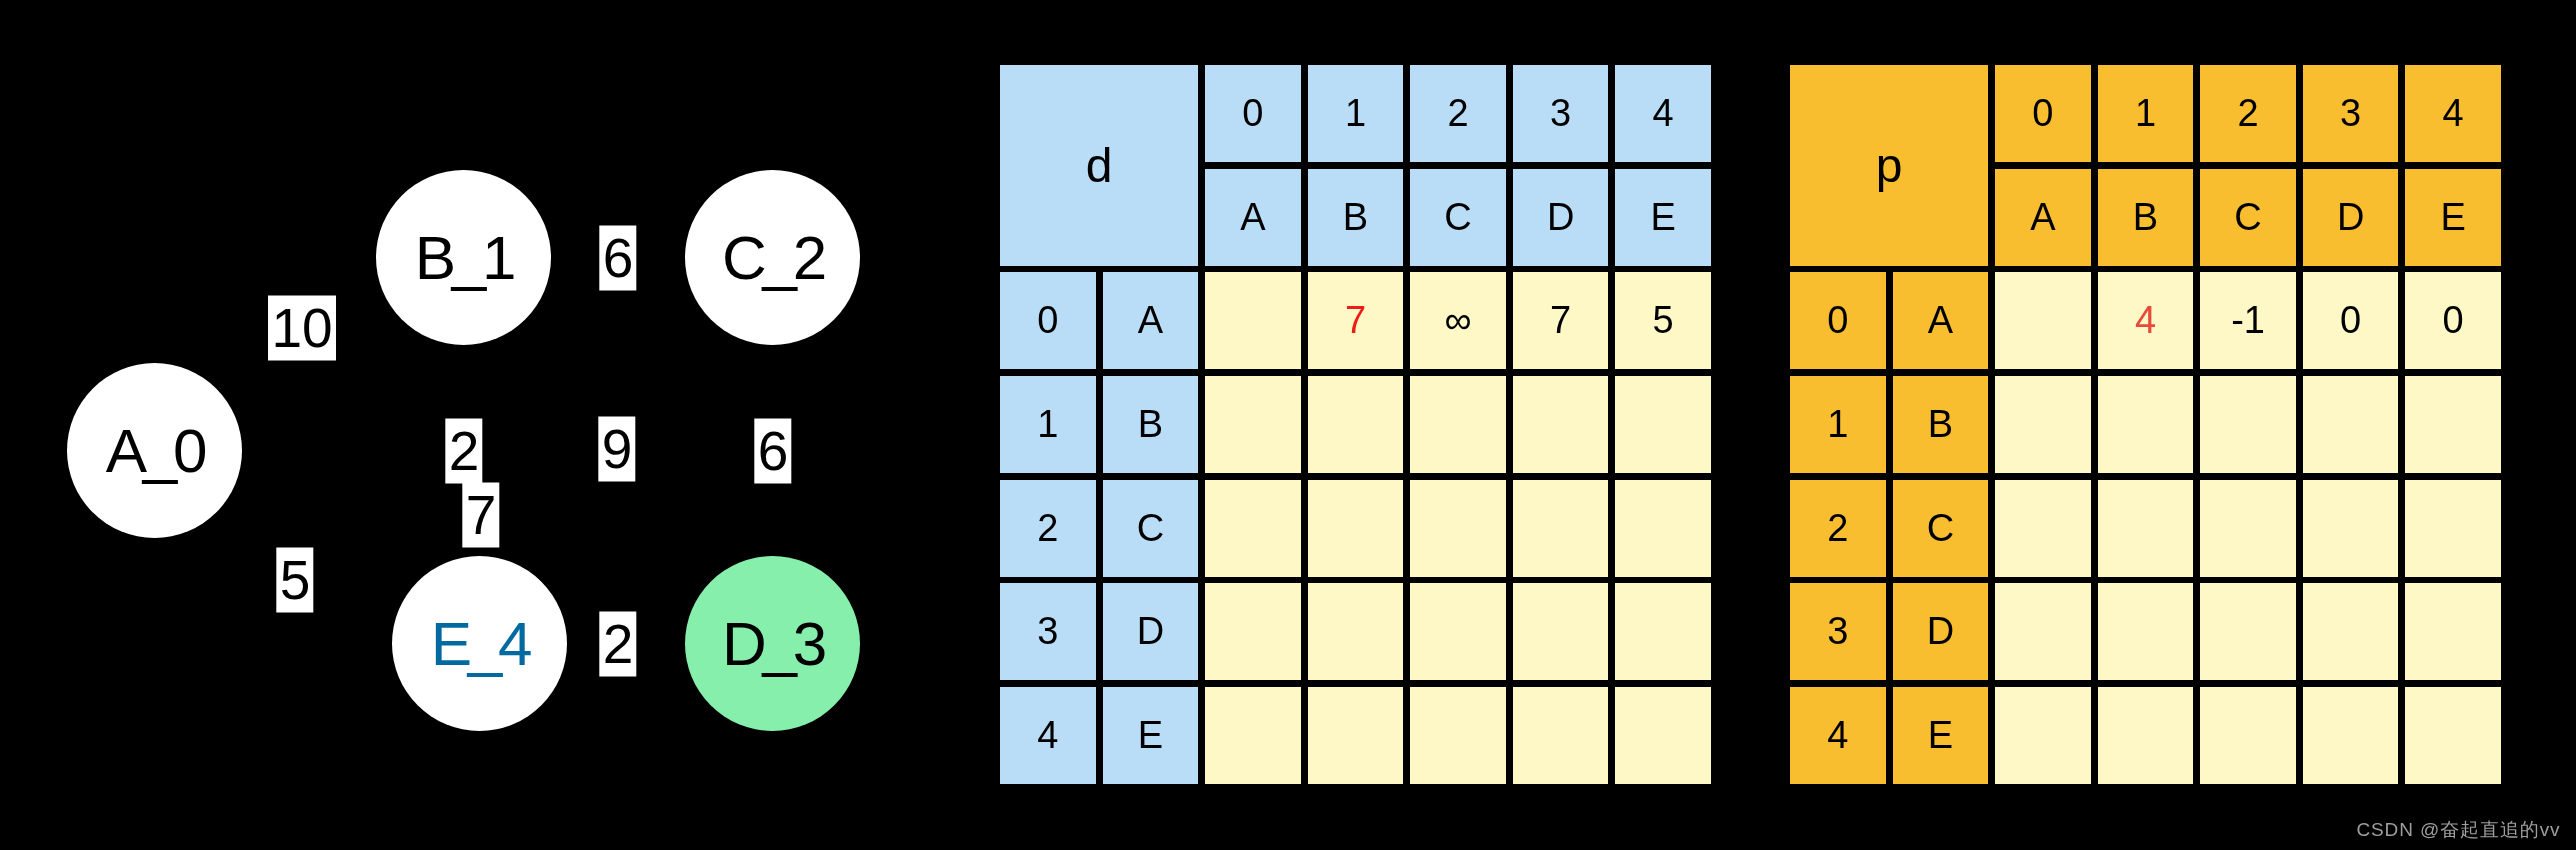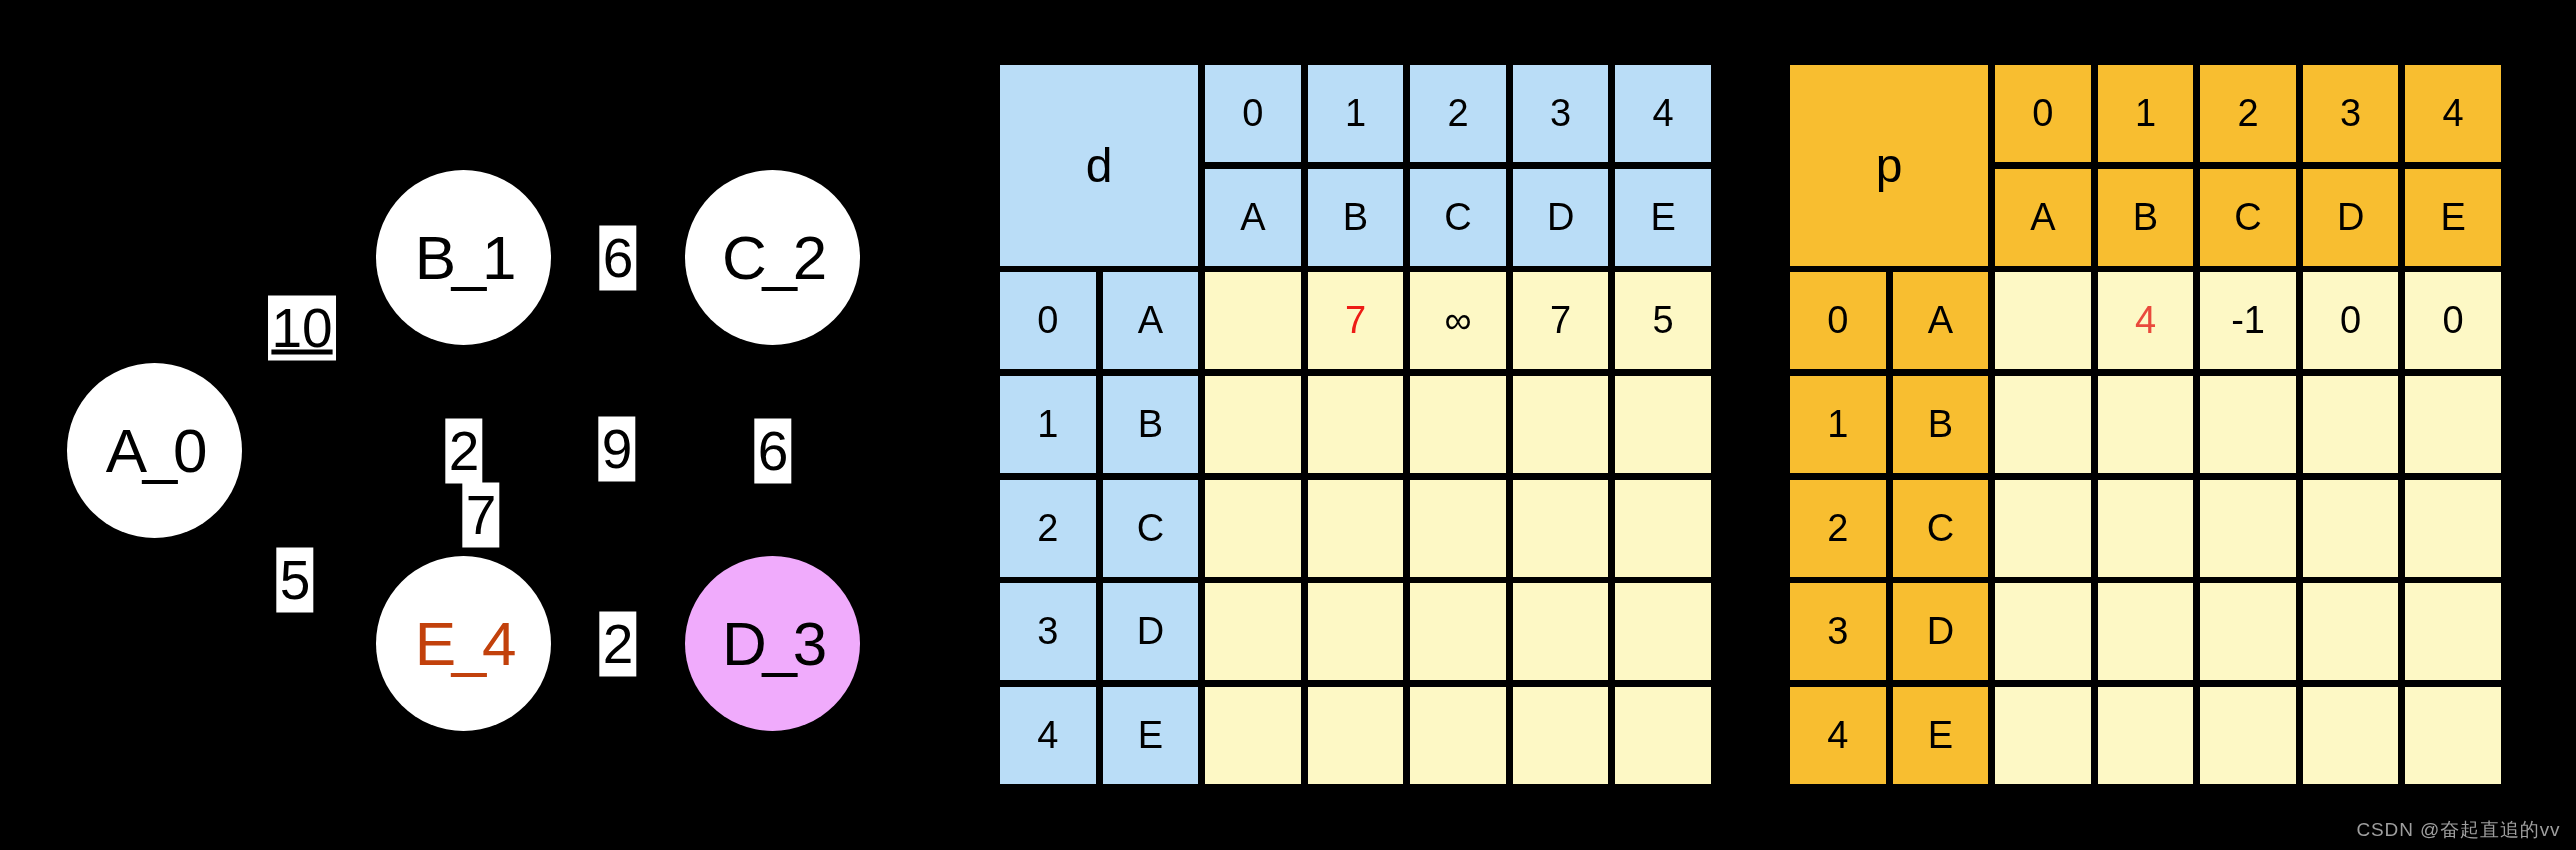--- a/index.html
+++ b/index.html
@@ -25,23 +25,23 @@
   .watermark{position:absolute;right:15.5px;bottom:6.9px;font-size:19px;letter-spacing:0.9px;}
 </style>
 </head>
 <body>
 
 <div class="stage" style="background: rgb(0, 0, 0); width: 2576px; height: 850px;">
   <div>
       <div class="node" style="left: 67px; top: 363px; background: rgb(255, 255, 255); color: rgb(0, 0, 0);">A_0</div>
       <div class="node" style="left: 376px; top: 170px; background: rgb(255, 255, 255); color: rgb(0, 0, 0);">B_1</div>
       <div class="node" style="left: 685px; top: 170px; background: rgb(255, 255, 255); color: rgb(0, 0, 0);">C_2</div>
-      <div class="node" style="left: 376px; top: 556px; background: rgb(255, 255, 255); color: #c2410c;">E_4</div>
-      <div class="node" style="left: 685px; top: 556px; background: #f0abfc; color: rgb(0, 0, 0);">D_3</div>
-      <div class="edge-label" style="left: 302px; top: 328px; background: rgb(255, 255, 255); color: rgb(0, 0, 0); text-decoration: underline;">10</div>
+      <div class="node" style="left: 392px; top: 556px; background: rgb(255, 255, 255); color: #0369a1;">E_4</div>
+      <div class="node" style="left: 685px; top: 556px; background: #86efac; color: rgb(0, 0, 0);">D_3</div>
+      <div class="edge-label" style="left: 302px; top: 328px; background: rgb(255, 255, 255); color: rgb(0, 0, 0);">10</div>
       <div class="edge-label" style="left: 618px; top: 258px; background: rgb(255, 255, 255); color: rgb(0, 0, 0);">6</div>
       <div class="edge-label" style="left: 464px; top: 451px; background: rgb(255, 255, 255); color: rgb(0, 0, 0);">2</div>
       <div class="edge-label" style="left: 481px; top: 515px; background: rgb(255, 255, 255); color: rgb(0, 0, 0);">7</div>
       <div class="edge-label" style="left: 617px; top: 449px; background: rgb(255, 255, 255); color: rgb(0, 0, 0);">9</div>
       <div class="edge-label" style="left: 773px; top: 451px; background: rgb(255, 255, 255); color: rgb(0, 0, 0);">6</div>
       <div class="edge-label" style="left: 295px; top: 580px; background: rgb(255, 255, 255); color: rgb(0, 0, 0);">5</div>
       <div class="edge-label" style="left: 618px; top: 644px; background: rgb(255, 255, 255); color: rgb(0, 0, 0);">2</div>
     </div>
   <div class="algo-table" style="left: 1000px; top: 65px; width: 711px; height: 719px;">
       <div class="cell corner" style="background: rgb(186, 221, 247); color: rgb(0, 0, 0);">d</div>

